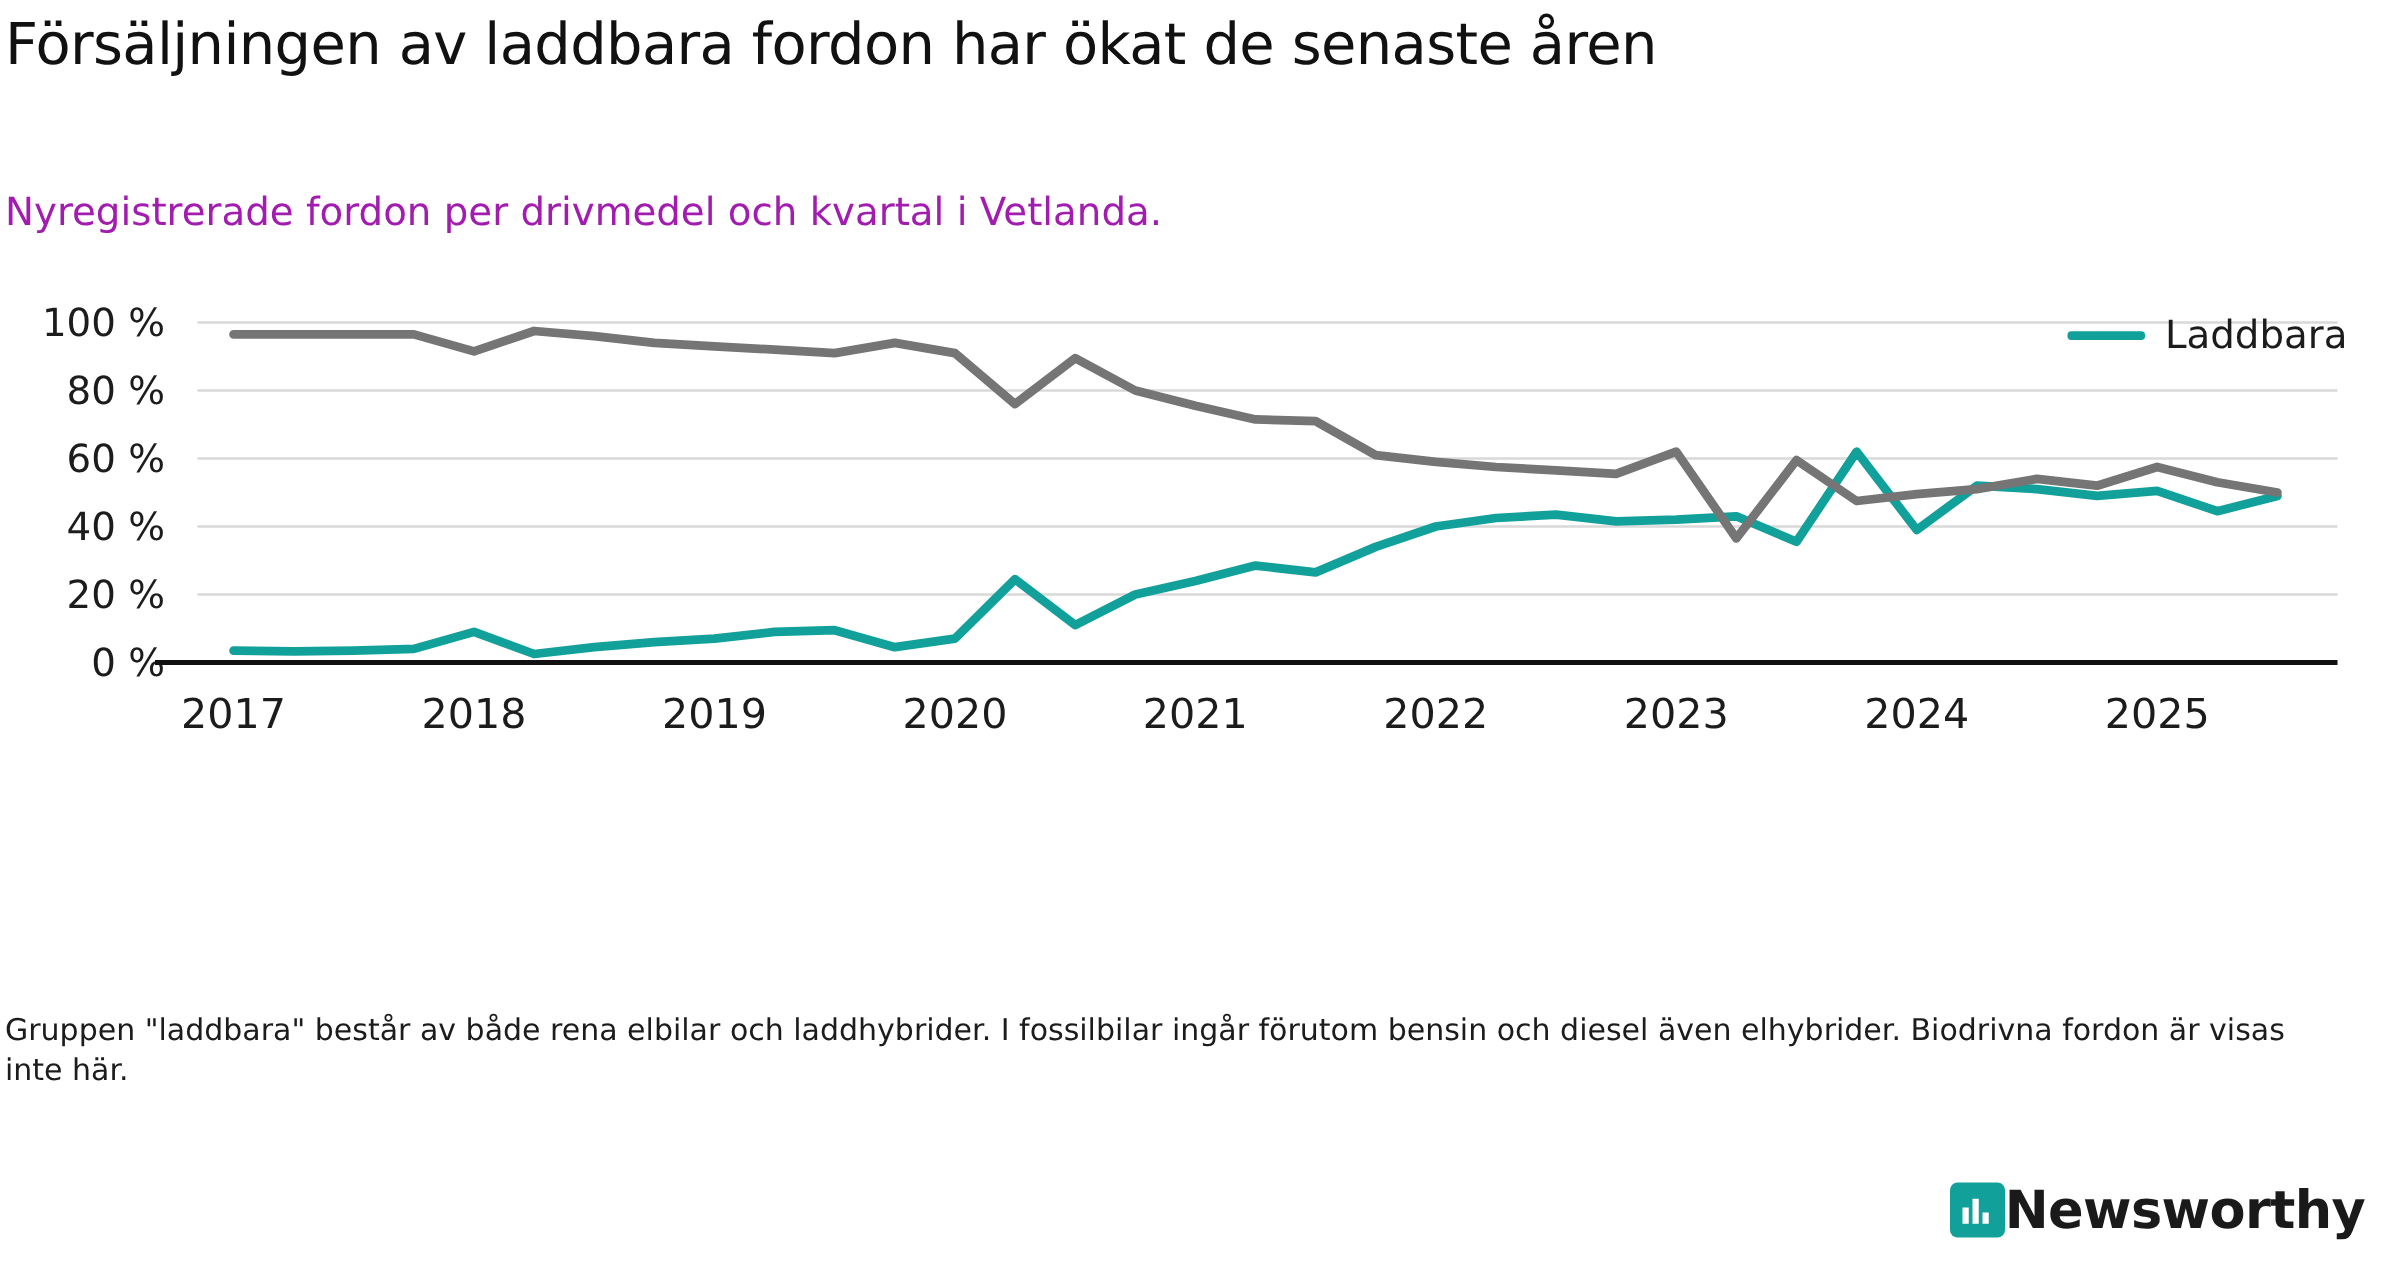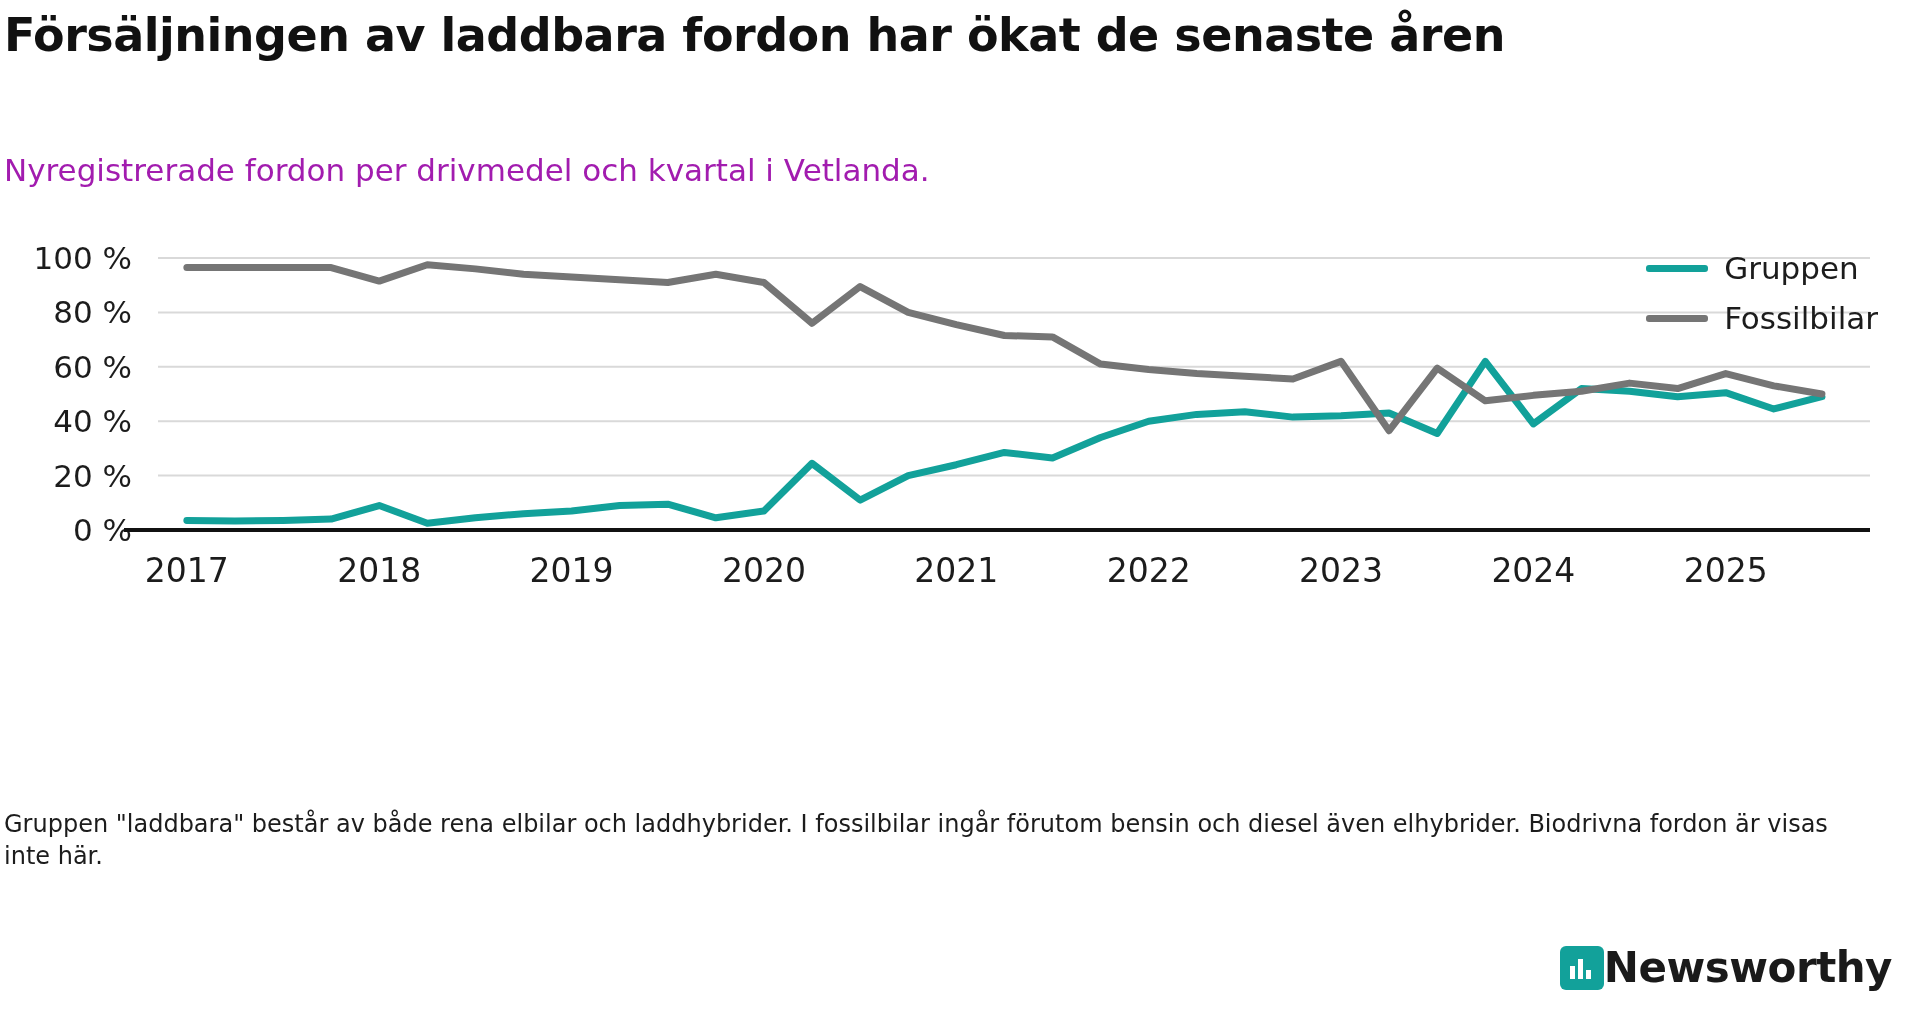--- a/index.html
+++ b/index.html
@@ -21,21 +21,21 @@
     width: 1920px;
     height: 1010px;
     box-sizing: border-box;
     padding: 0 0 0 0;
   }
   .title {
     position: absolute;
     left: 4px;
     top: 8px;
     font-size: 46px;
-    font-weight: bold;
+    font-weight: normal;
     letter-spacing: -0.5px;
     color: #111111;
     white-space: nowrap;
   }
   .subtitle {
     position: absolute;
     left: 4px;
     top: 152px;
     font-size: 31px;
     font-weight: normal;
@@ -147,25 +147,21 @@
         <text x="1341.0112359550615" y="352" text-anchor="middle" font-size="33" fill="#1c1c1c">2023</text>
         <text x="1533.3707865168574" y="352" text-anchor="middle" font-size="33" fill="#1c1c1c">2024</text>
         <text x="1725.7303370786533" y="352" text-anchor="middle" font-size="33" fill="#1c1c1c">2025</text>
         <polyline points="186.85393258428687,290.48 234.94382022473582,291.024 283.03370786518474,290.48 331.1235955056337,289.12 379.21348314608264,275.52 427.30337078653156,293.2 475.39325842698054,287.76 523.4831460674295,283.68 571.5730337078785,280.96 619.6629213483275,275.52 667.7528089887763,274.16 715.8426966292253,287.76 763.9325842696742,280.96 812.0224719101232,233.36 860.1123595505721,270.08 908.202247191021,245.6 956.2921348314701,234.72 1004.382022471919,222.48000000000002 1052.4719101123678,227.92000000000002 1100.5617977528168,207.51999999999998 1148.6516853932658,191.2 1196.7415730337148,184.4 1244.8314606741637,181.68 1292.9213483146125,187.12 1341.0112359550615,185.76 1389.1011235955104,183.04000000000002 1437.1910112359594,203.44 1485.2808988764084,131.36 1533.3707865168574,193.92000000000002 1581.4606741573064,158.56 1629.5505617977553,161.28 1677.6404494382043,166.72 1725.7303370786533,162.64 1773.820224719102,178.95999999999998 1821.910112359551,166.72" fill="none" stroke="#12a19a" stroke-width="7" stroke-linejoin="round" stroke-linecap="round"></polyline>
         <polyline points="186.85393258428687,37.51999999999998 234.94382022473582,37.51999999999998 283.03370786518474,37.51999999999998 331.1235955056337,37.51999999999998 379.21348314608264,51.120000000000005 427.30337078653156,34.80000000000001 475.39325842698054,38.879999999999995 523.4831460674295,44.32000000000002 571.5730337078785,47.03999999999999 619.6629213483275,49.75999999999999 667.7528089887763,52.47999999999999 715.8426966292253,44.32000000000002 763.9325842696742,52.47999999999999 812.0224719101232,93.28 860.1123595505721,56.56 908.202247191021,82.39999999999998 956.2921348314701,94.63999999999999 1004.382022471919,105.52000000000001 1052.4719101123678,106.88 1100.5617977528168,134.08 1148.6516853932658,139.52 1196.7415730337148,143.60000000000002 1244.8314606741637,146.32000000000002 1292.9213483146125,149.04 1341.0112359550615,131.36 1389.1011235955104,200.72 1437.1910112359594,138.16 1485.2808988764084,170.8 1533.3707865168574,165.36 1581.4606741573064,161.28 1629.5505617977553,153.12 1677.6404494382043,158.56 1725.7303370786533,143.60000000000002 1773.820224719102,155.84 1821.910112359551,164" fill="none" stroke="#757575" stroke-width="7" stroke-linejoin="round" stroke-linecap="round"></polyline>
       </svg>
 
     <div class="legend">
       <div class="legend-row">
         <span class="legend-swatch" style="background:#12a19a"></span>
-        <span class="legend-label">Gruppen</span>
-      </div>
-      <div class="legend-row">
-        <span class="legend-swatch" style="background:#757575"></span>
-        <span class="legend-label">Fossilbilar</span>
+        <span class="legend-label">Laddbara</span>
       </div>
     </div>
   </div>
 
   <div class="footnote">Gruppen "laddbara" består av både rena elbilar och laddhybrider. I fossilbilar ingår förutom bensin och diesel även elhybrider. Biodrivna fordon är visas inte här.</div>
 
   <div class="brand">
     <span class="brand-mark">
       <i class="b1"></i>
         <i class="b2"></i>

